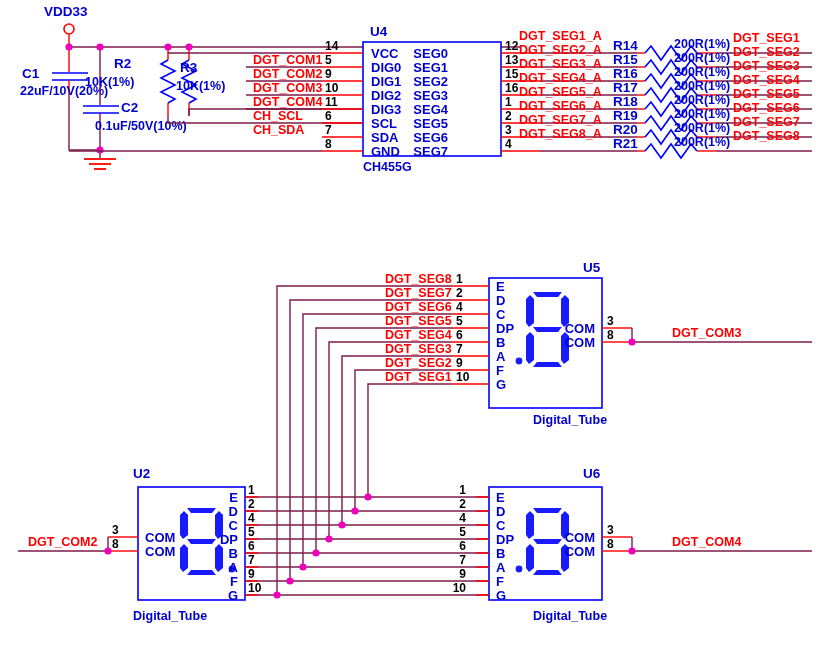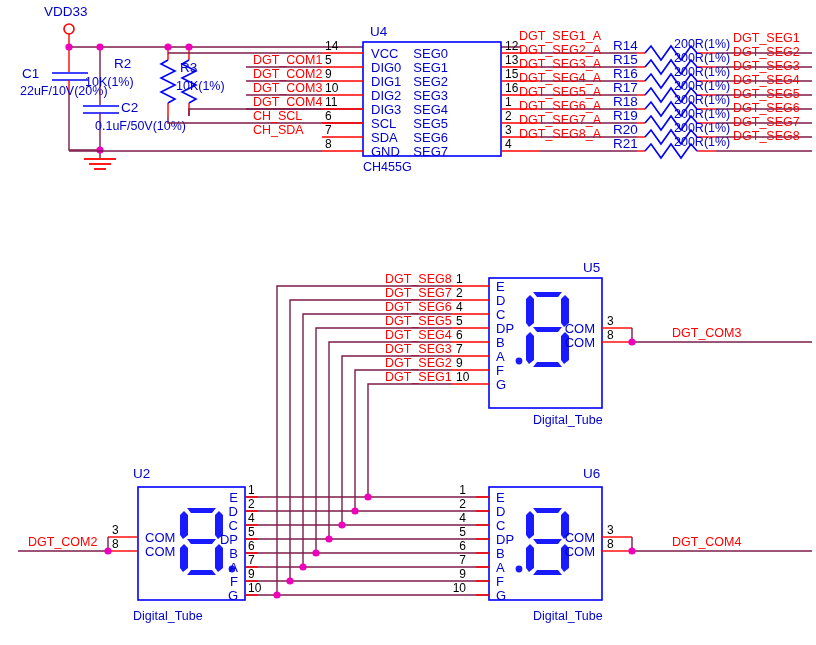--- a/index.html
+++ b/index.html
@@ -1,19 +1,19 @@
 <!DOCTYPE html>
 <html><head>
 <meta charset="utf-8">
 <title>Schematic</title>
 <style>
   html,body{margin:0;padding:0;background:#ffffff;}
   body{width:816px;height:645px;overflow:hidden;
        font-family:"Liberation Sans", sans-serif;}
-  #sheet{position:relative;width:816px;height:645px;}
+  #sheet{position:relative;width:816px;height:645px;font-weight:bold;}
   svg{display:block;}
   text{font-family:"Liberation Sans", sans-serif;}
   .netlbl{fill:#ff0000;font-size:12.5px;}
   .pinname{fill:#0000cc;font-size:13px;}
   .pinnum{fill:#000000;font-size:12px;}
   .refdes{fill:#0000cc;font-size:13.5px;}
   .val{fill:#0000cc;font-size:12.5px;}
   .powerlbl{fill:#0000cc;font-size:13.5px;}
   .devname{fill:#0000cc;font-size:12.5px;}
   .wire{stroke:#7d1b4a;stroke-width:1.4;fill:none;}

